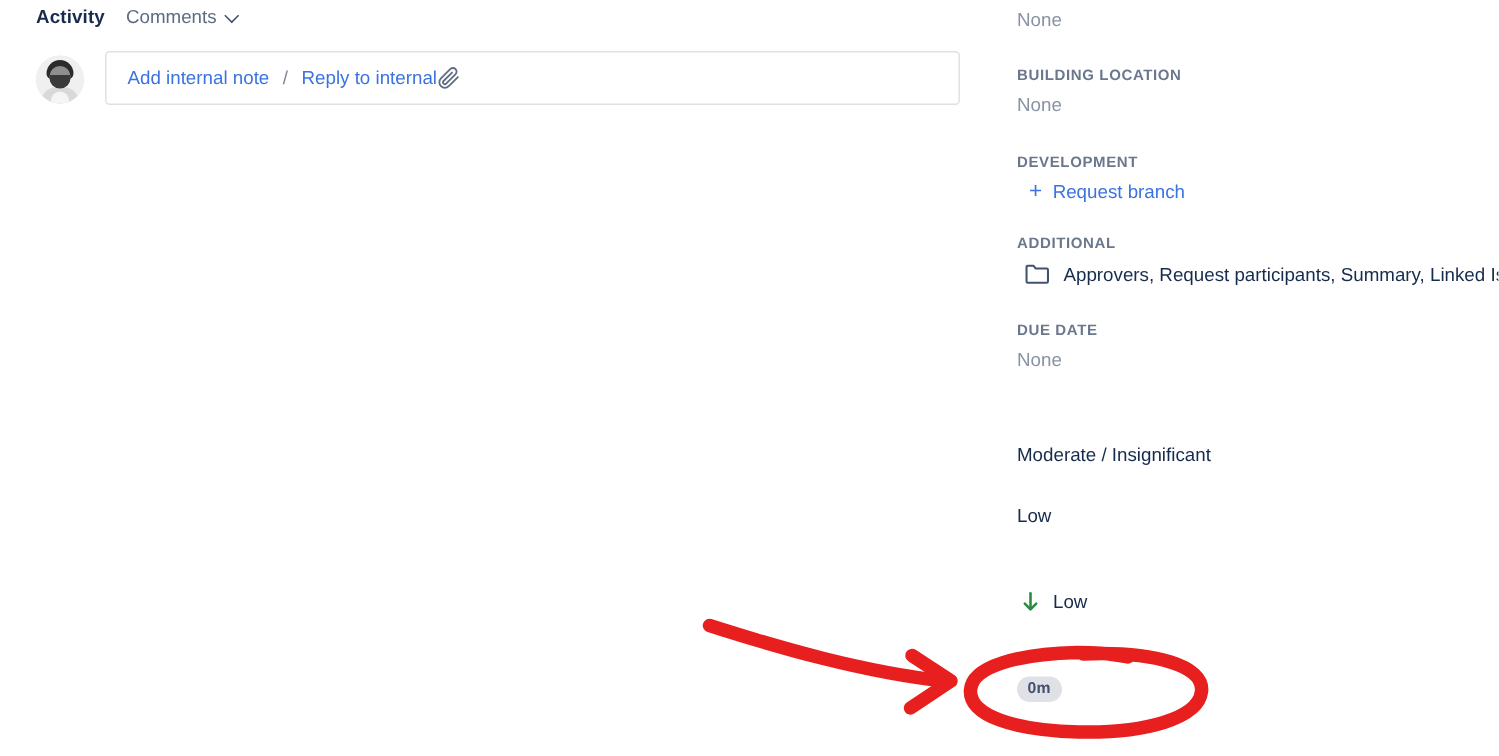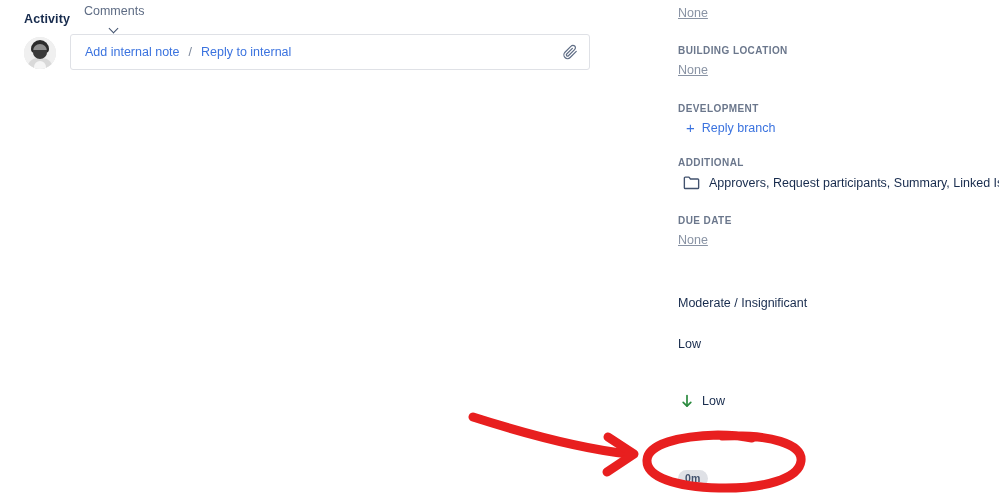--- a/index.html
+++ b/index.html
@@ -17,21 +17,21 @@
 
   #activity-tabs {
     position: absolute; left: 24px; top: 4px;
     display: flex; align-items: center; gap: 14px;
   }
   #activity-label {
     font-size: 12.5px; font-weight: bold; color: #172b4d; letter-spacing: .1px;
   }
   #comments-select {
     display: flex; align-items: center; gap: 7px;
-    font-size: 12.5px; color: #5e6c84; cursor: pointer; flex-direction: column;
+    font-size: 12.5px; color: #5e6c84; cursor: pointer;
   }
   .chev {
     width: 9px; height: 9px; position: relative; display: inline-block;
   }
   .chev::before {
     content: ""; position: absolute; left: 0; top: 0;
     width: 6px; height: 6px;
     border-right: 1.7px solid #42526e; border-bottom: 1.7px solid #42526e;
     transform: rotate(45deg);
   }
@@ -64,45 +64,45 @@
   #avatar .body {
     position: absolute; left: 3px; bottom: -2px; width: 26px; height: 13px;
     background: #d9d9d9; border-radius: 11px 11px 0 0;
   }
   #avatar .shirt {
     position: absolute; left: 10px; bottom: -2px; width: 12px; height: 10px;
     background: #f5f5f5; border-radius: 6px 6px 0 0;
   }
 
   #comment-box {
-    width: 520px; height: 36px;
+    width: 570px; height: 36px;
     border: 1px solid #dfe1e6; border-radius: 3px;
     background: #fff;
-    display: flex; align-items: center; justify-content: space-between;
+    display: flex; align-items: center; justify-content: flex-start;
     padding: 0 11px 0 14px;
   }
   #comment-actions { display: flex; align-items: center; gap: 9px; }
   .link-blue {
     font-size: 12.5px; color: #3b73df; cursor: pointer;
   }
   #comment-sep { font-size: 12.5px; color: #7a869a; }
   #attach-icon { display: flex; align-items: center; color: #5e6c84; }
 
   
   #details-panel { position: absolute; left: 678px; top: 0; width: 321px; height: 504px; }
   .field { position: absolute; left: 0; width: 321px; }
   .field-label {
     font-size: 10px; font-weight: bold; color: #6b778c;
     letter-spacing: .42px; text-transform: uppercase;
     white-space: nowrap;
   }
   .field-value {
     font-size: 12.5px; color: #172b4d; white-space: nowrap;
   }
-  .field-value.muted { color: #8993a4; text-decoration: underline; }
+  .field-value.muted { color: #8993a4; }
   .field-value.link { color: #3b73df; cursor: pointer; }
   .value-row { display: flex; align-items: center; gap: 8px; }
 
   .plus-icon { color: #3b73df; font-size: 15px; line-height: 1; font-weight: 400; }
 
   .badge-pill {
     display: inline-block;
     background: #dfe1e6; color: #42526e;
     font-size: 10.5px; font-weight: bold;
     padding: 2px 7px 3px; border-radius: 9px;
@@ -166,21 +166,21 @@
 
     <div class="field" style="top:45px">
       <div class="field-label">BUILDING LOCATION</div>
       <div class="field-value muted" style="margin-top:7px">None</div>
     </div>
 
     <div class="field" style="top:103px">
       <div class="field-label">DEVELOPMENT</div>
       <div class="value-row" style="margin-top:6px; gap:7px; padding-left:8px">
         <span class="plus-icon">+</span>
-        <span class="field-value link">Reply branch</span>
+        <span class="field-value link">Request branch</span>
       </div>
     </div>
 
     <div class="field" style="top:157px">
       <div class="field-label">ADDITIONAL</div>
       <div class="value-row" style="margin-top:7px; gap:9px; padding-left:5px">
         <span style="display:flex;align-items:center">
           <svg width="17" height="15" viewBox="0 0 20 17" fill="none" stroke="#42526e" stroke-width="1.6" stroke-linejoin="round">
             <path d="M1.6 14.6V3.2a1 1 0 0 1 1-1h4.4l1.8 2.2h8.6a1 1 0 0 1 1 1v9.2a1 1 0 0 1-1 1H2.6a1 1 0 0 1-1-1z"></path>
           </svg>
@@ -208,21 +208,21 @@
           <svg width="12" height="14" viewBox="0 0 12 14" fill="none" stroke="#2a8a3e" stroke-width="1.7" stroke-linecap="round" stroke-linejoin="round">
             <path d="M6 1.5v10.2"></path>
               <path d="M2.2 8.4 6 12.2l3.8-3.8"></path>
           </svg>
         </span>
         <span class="field-value">Low</span>
       </div>
     </div>
 
     <div class="field" style="top:446px">
-      <div style="margin-top:22px">
+      <div style="margin-top:3px">
         <span class="badge-pill">0m</span>
       </div>
     </div>
 
   </div>
 
   <svg id="annotation" viewBox="0 0 999 504">
     <g fill="none" stroke="#e81f1f" stroke-linecap="round" stroke-linejoin="round">
 
       <path d="M473 417 C 520 432, 575 448, 629 454" stroke-width="9"></path>

